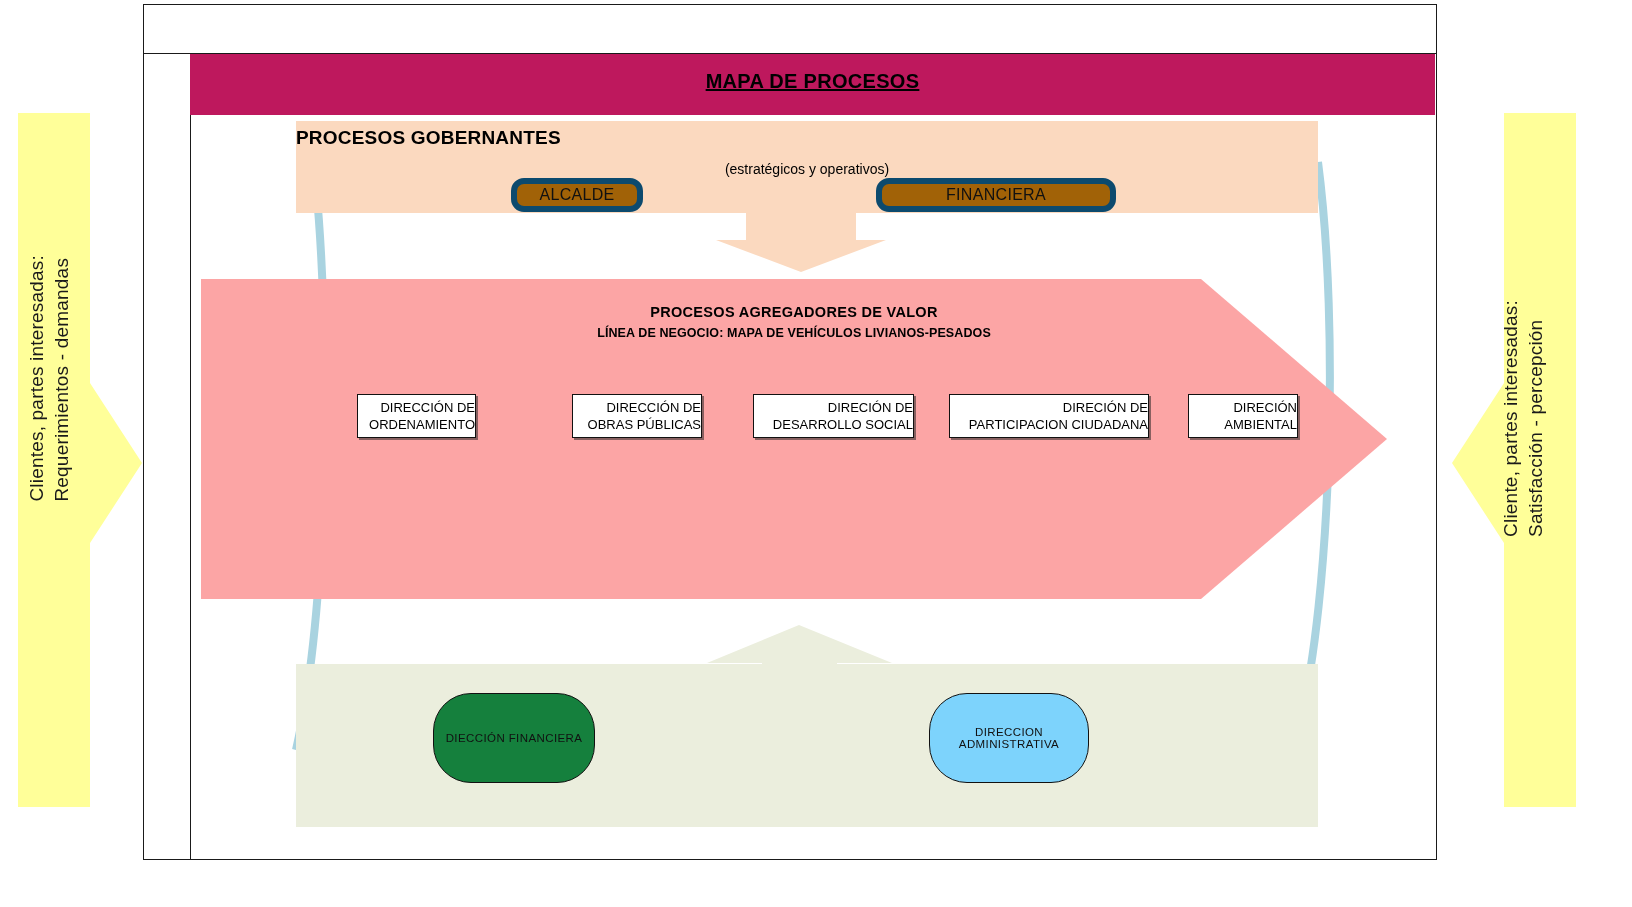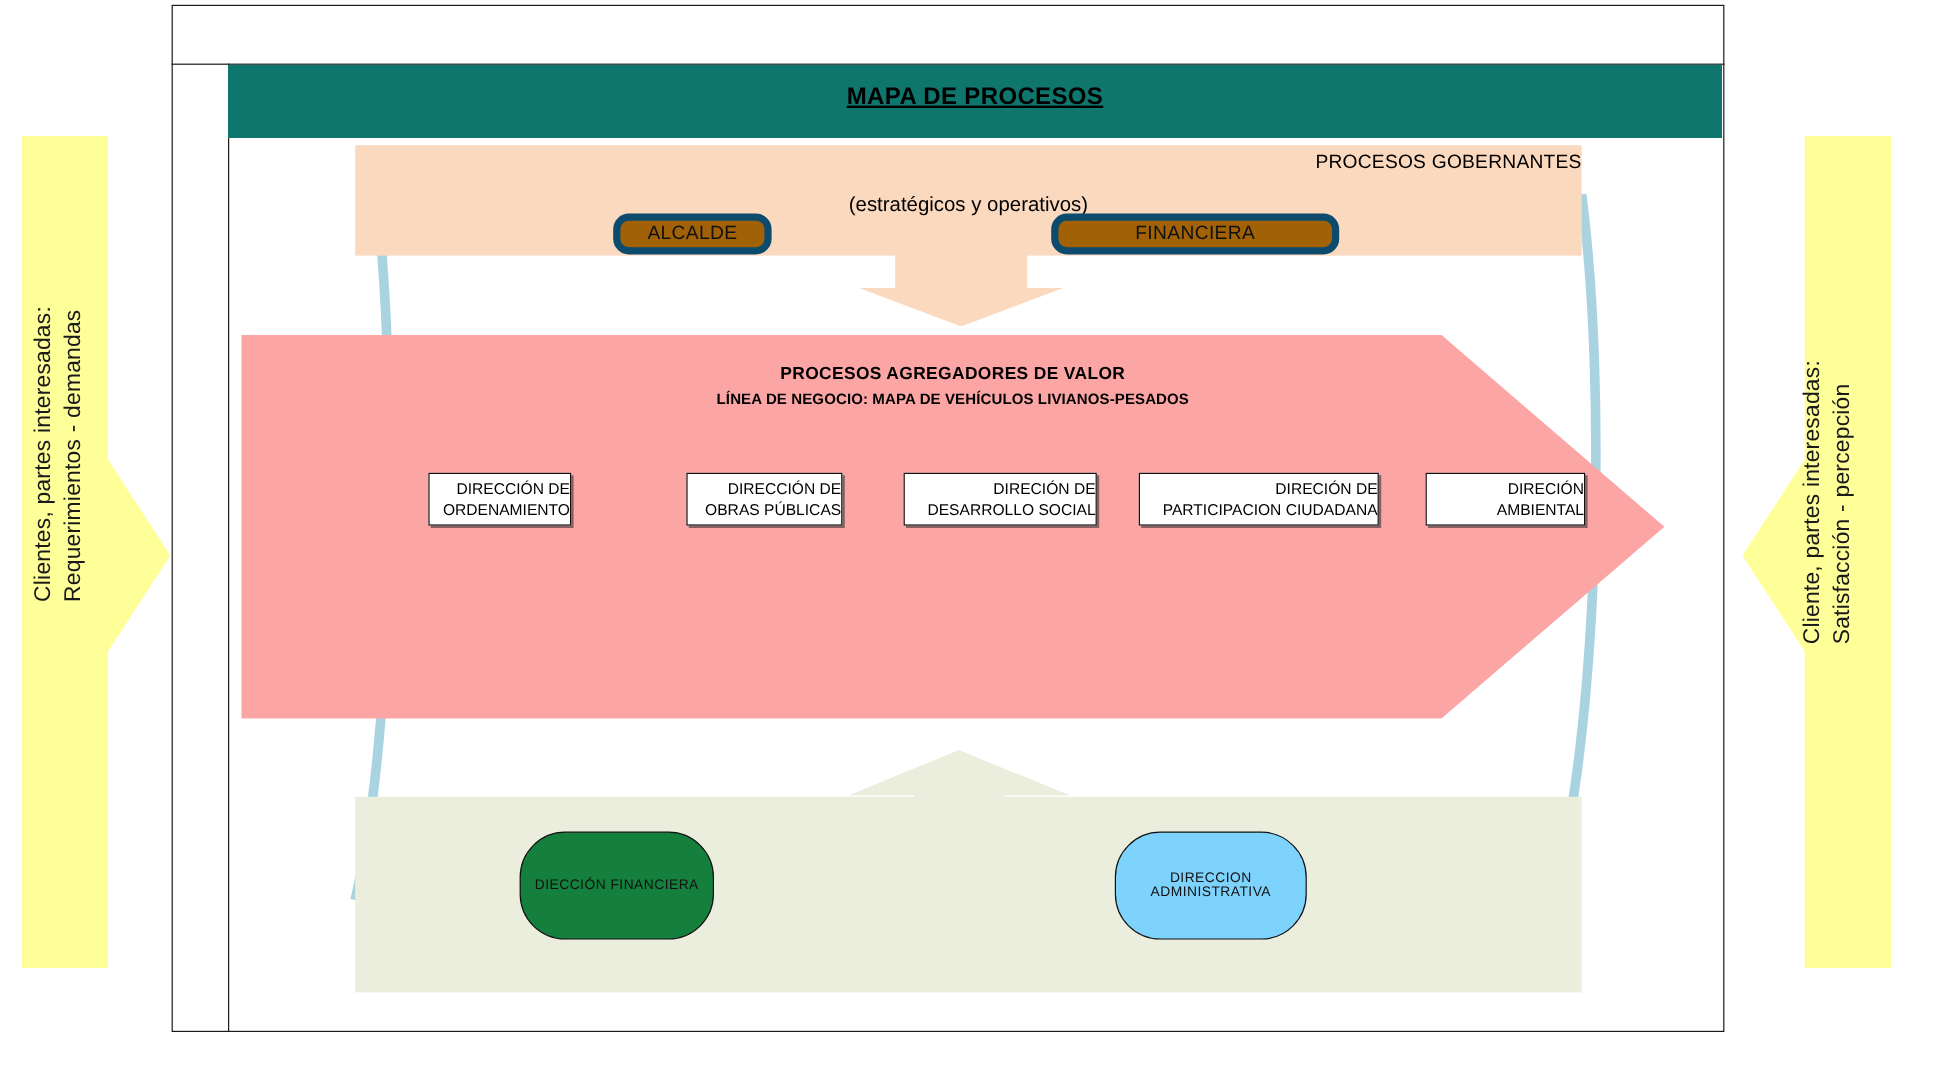--- a/index.html
+++ b/index.html
@@ -42,42 +42,42 @@
     font-size:19px;line-height:25px;
     color:#1a1a1a;white-space:pre;
     letter-spacing:.2px;
   }
   #left-arrow-label{ left:24px; top:255px; }
   #right-arrow-label{ left:1498px; top:300px; }
 
   
   #title-band{
     position:absolute;left:190px;top:54px;width:1245px;height:61px;
-    background:#0f766e;
+    background:#be185d;
   }
   #title-text{
     position:absolute;width:100%;top:16px;text-align:center;
     font-size:20px;font-weight:bold;letter-spacing:.3px;
     text-decoration:underline;color:#000;
   }
 
   
   #gobernantes-band{
     position:absolute;left:296px;top:121px;width:1022px;height:92px;
     background:#fbd9bf;
   }
   #gobernantes-title{
-    position:absolute;width:100%;top:6px;text-align:right;
-    font-size:16px;font-weight:normal;letter-spacing:.2px;
+    position:absolute;width:100%;top:6px;text-align:left;
+    font-size:19px;font-weight:bold;letter-spacing:.2px;
   }
   #gobernantes-sub1{
     position:absolute;width:100%;top:23px;text-align:center;font-size:13px;
   }
   #gobernantes-sub2{
-    position:absolute;width:100%;top:40px;text-align:center;font-size:17px;
+    position:absolute;width:100%;top:40px;text-align:center;font-size:14px;
   }
   .pill{
     position:absolute;height:22px;background:#a16207;
     border:6px solid #0c4a6e;border-radius:13px;
     display:flex;align-items:center;justify-content:center;
     font-size:16px;color:#111;letter-spacing:.3px;
   }
   #pill-alcalde{ left:215px; top:57px; width:120px; }
   #pill-consejales{ left:580px; top:57px; width:228px; }
 
@@ -107,21 +107,21 @@
     background:#fff;border:1.5px solid #111;
     box-shadow:2px 2px 0 rgba(40,40,40,.55);
     display:flex;flex-direction:column;align-items:flex-end;justify-content:center;
     font-size:13px;line-height:17px;text-align:center;height:44px;
     box-sizing:border-box;
   }
   #box-ordenamiento{ left:156px;  width:119px; }
   #box-obras{       left:371px;  width:130px; }
   #box-desarrollo{  left:552px;  width:161px; }
   #box-participacion{left:748px; width:200px; }
-  #box-ambiental{   left:987px;  width:133px; }
+  #box-ambiental{   left:987px;  width:110px; }
 
   
   #apoyo-band{
     position:absolute;left:296px;top:664px;width:1022px;height:163px;
     background:#ebeedd;
   }
   #green-up-arrow{
     position:absolute;left:707px;top:625px;width:185px;height:47px;
     background:#ebeedd;
     clip-path:polygon(92px 0, 185px 38px, 130px 38px, 130px 47px, 55px 47px, 55px 38px, 0 38px);

